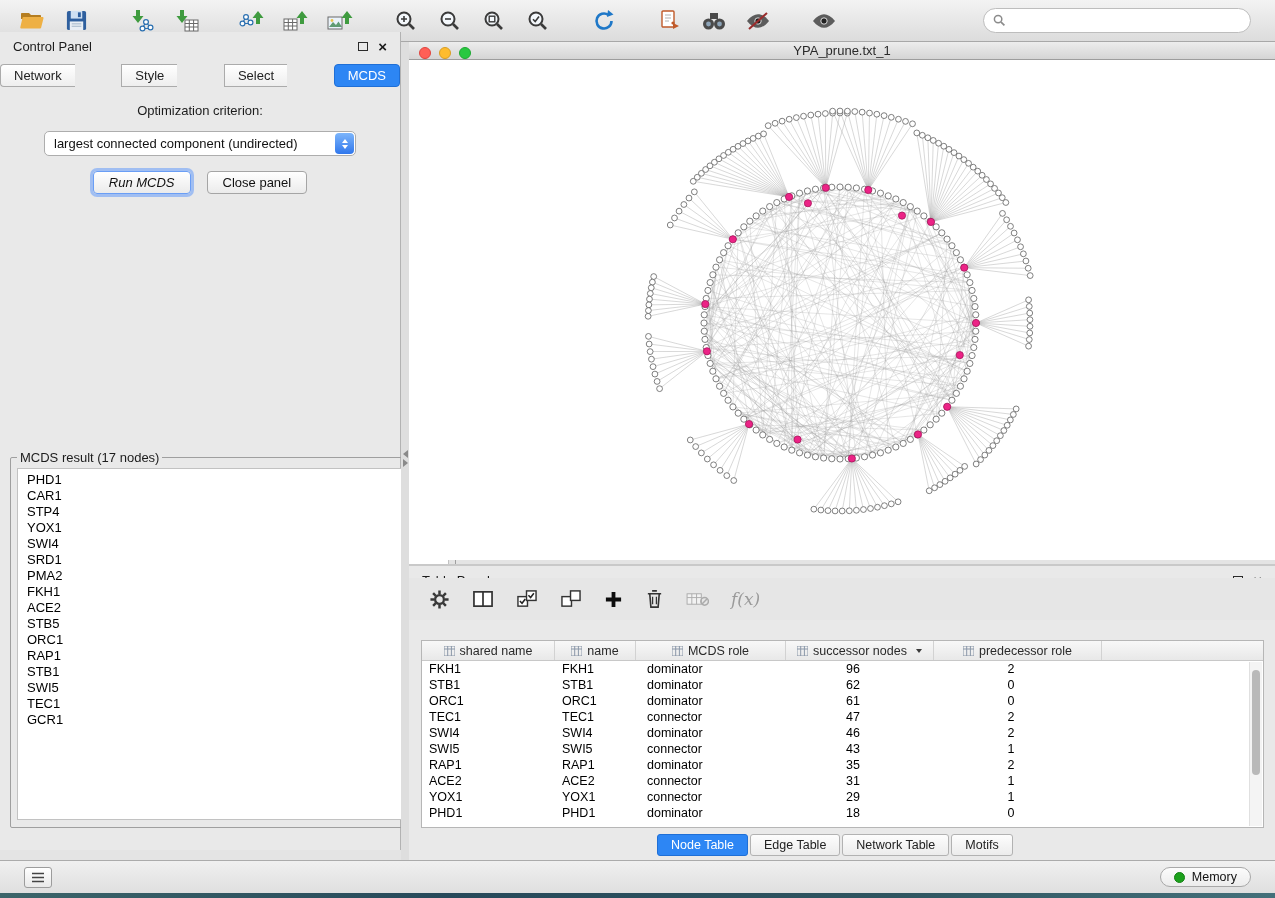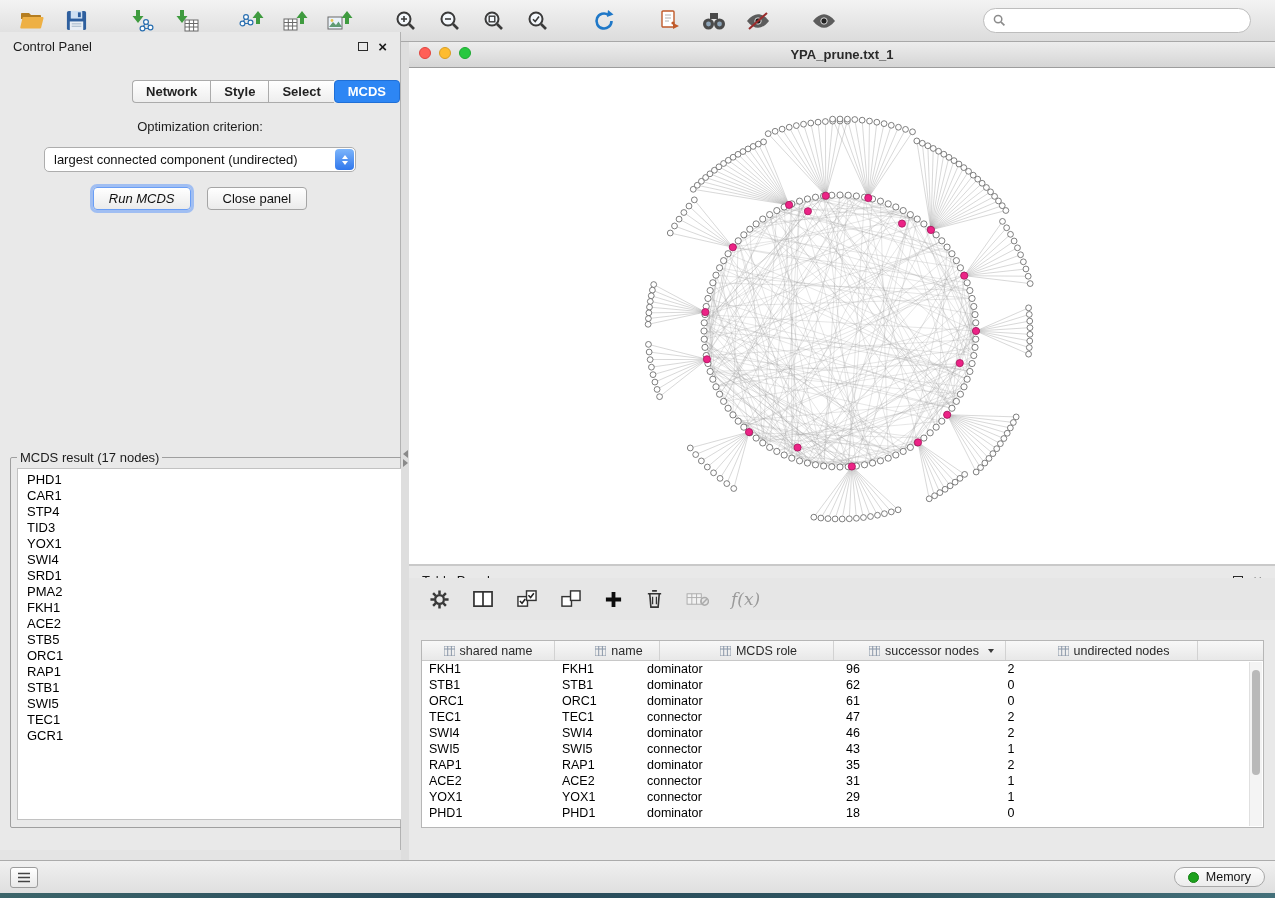--- a/index.html
+++ b/index.html
@@ -21,21 +21,21 @@
 
   
   .control-panel { position:absolute; left:0; top:32px; width:401px; height:818px;
     background:#e9e9e9; border-right:1px solid #b2b2b2; }
   .panel-header { height:28px; display:flex; align-items:center; padding:0 13px; gap:10px;
     font-size:13px; color:#1c1c1c; }
   .panel-header .spacer { flex:1; }
   .float-box { width:10px; height:9px; border:1.5px solid #2a2a2a; display:inline-block; cursor:pointer; }
   .close-x { font-size:15px; font-weight:bold; color:#1a1a1a; cursor:pointer; line-height:1; }
 
-  .tabbar { display:flex; justify-content:flex-end; margin-top:20px;font-weight:bold; }
+  .tabbar { display:flex; justify-content:space-between; margin-top:4px; }
   .tab { font-size:13px; padding:3px 13px; border:1px solid #ababab; border-right:none;
     background:linear-gradient(#ffffff,#eeeeee); color:#222; cursor:pointer; }
   .tab:first-child { border-radius:4px 0 0 4px; }
   .tab:last-child { border-right:1px solid #ababab; border-radius:0 4px 4px 0; }
   .tab.active { background:#2d86f4; color:#fff; border-color:#1f6fd6; border-radius:4px; }
 
   .opt-label { text-align:center; margin-top:16px; font-size:13px; color:#1c1c1c; }
   .combo { margin:13px auto 0; width:312px; height:25px; background:#fff; border:1px solid #adadad;
     border-radius:5px; display:flex; align-items:center; padding-left:9px; font-size:13px; color:#111;
     cursor:pointer; }
@@ -67,44 +67,44 @@
     flex-direction:column; align-items:center; gap:1px; }
   .tri-l { width:0; height:0; border-top:4px solid transparent; border-bottom:4px solid transparent;
     border-right:5px solid #8a8a8a; }
   .tri-r { width:0; height:0; border-top:4px solid transparent; border-bottom:4px solid transparent;
     border-left:5px solid #8a8a8a; }
   .hsplit { position:absolute; left:409px; top:564px; width:866px; height:2px; background:#c9c9c9;
     cursor:row-resize; }
 
   
   .netview { position:absolute; left:409px; top:42px; width:866px; height:522px; }
-  .net-title { height:26px; background:linear-gradient(#ededed,#d5d5d5);
+  .net-title { height:18px; background:linear-gradient(#ededed,#d5d5d5);
     border-bottom:1px solid #9d9d9d; position:relative; display:flex; align-items:center;
-    justify-content:center; font-size:13px; font-weight:bold; color:#2a2a2a; }
+    justify-content:center; font-size:13px; font-weight:normal; color:#2a2a2a; }
   .lights { position:absolute; left:10px; top:5px; display:flex; gap:8px; }
   .light { width:12px; height:12px; border-radius:50%; cursor:pointer; }
   .light.red { background:#ff5f57; border:0.5px solid #e0443e; }
   .light.yellow { background:#febc2e; border:0.5px solid #d89e24; }
   .light.green { background:#28c840; border:0.5px solid #1ea832; }
   .net-canvas { width:866px; height:500px; background:#ffffff; position:relative; }
   .net-canvas svg { position:absolute; left:0; top:0; }
 
   
   .table-panel { position:absolute; left:409px; top:566px; width:866px; height:294px;
     background:#e9e9e9; }
   .tp-toolbar { position:absolute; left:0; top:12px; width:866px; height:42px;
     background:#e6e6e6; display:flex; align-items:center; padding:0 20px; gap:22px; }
   .tico { display:flex; align-items:center; justify-content:center; cursor:pointer; border:none;
     background:transparent; }
   .fx { font-family:"DejaVu Serif", serif; font-style:italic; font-size:17px; color:#9a9a9a; }
 
   .tablewrap { position:absolute; left:12px; top:74px; width:843px; height:188px;
     background:#fff; border:1px solid #b6b6b6; overflow:hidden; }
   .thead { display:flex; height:20px; background:linear-gradient(#f8f8f8,#e8e8e8);
-    border-bottom:1px solid #c8c8c8;gap:24px; }
+    border-bottom:1px solid #c8c8c8; }
   .hcell { display:flex; align-items:center; justify-content:center; gap:5px;
     border-right:1px solid #d2d2d2; font-size:12.5px; color:#2a2a2a; cursor:pointer; }
   .c0{width:133px}.c1{width:81px}.c2{width:150px}.c3{width:148px}.c4{width:168px}
   .fillc{flex:1; border-right:none;}
   .sort-arrow { width:0; height:0; border-left:3.5px solid transparent;
     border-right:3.5px solid transparent; border-top:4.5px solid #3a3a3a; margin-left:4px; }
   .tbody { }
   .trow { display:flex; height:16px; align-items:center; cursor:default; }
   .tcell { font-size:12.5px; color:#000; padding-left:7px; overflow:hidden; white-space:nowrap; }
   .tcell.c2 { padding-left:11px; }
@@ -115,21 +115,21 @@
     border-radius:4px; cursor:grab; }
 
   .bottom-tabs { position:absolute; left:248px; top:268px; display:flex; gap:2px; }
   .btab { font-size:12.5px; padding:3px 13px; border:1px solid #b2b2b2; border-radius:3px;
     background:linear-gradient(#fdfdfd,#ececec); color:#222; cursor:pointer; }
   .btab.active { background:#2d86f4; color:#fff; border-color:#1f6fd6; }
 
   
   .statusbar { position:absolute; left:0; top:860px; width:1275px; height:33px;
     background:linear-gradient(#f0f0f0,#dfdfdf); border-top:1px solid #ababab;
-    display:flex; align-items:center; padding:0 10px; }
+    display:flex; align-items:center; padding:0 24px; }
   .menu-btn { width:28px; height:21px; border:1px solid #9c9c9c; border-radius:3px;
     background:linear-gradient(#ffffff,#e9e9e9); display:flex; align-items:center;
     justify-content:center; cursor:pointer; }
   .memory-pill { margin-left:auto; display:flex; align-items:center; gap:7px;
     border:1px solid #a8a8a8; border-radius:11px; background:linear-gradient(#fcfcfc,#ececec);
     padding:2px 13px; font-size:12.5px; color:#111; cursor:pointer; }
   .green-dot { width:11px; height:11px; border-radius:50%; background:#1ca11c;
     border:1px solid #128012; }
 
   .desktop-strip { position:absolute; left:0; top:893px; width:1275px; height:5px;
@@ -299,21 +299,20 @@
     <div class="btnrow">
       <button class="btn focused">Run MCDS</button>
       <button class="btn">Close panel</button>
     </div>
     <fieldset class="mcds-box">
       <legend>MCDS result (17 nodes)</legend>
       <div class="mcds-list">
           <div class="mcds-item">PHD1</div>
           <div class="mcds-item">CAR1</div>
           <div class="mcds-item">STP4</div>
-          <div class="mcds-item">TID3</div>
           <div class="mcds-item">YOX1</div>
           <div class="mcds-item">SWI4</div>
           <div class="mcds-item">SRD1</div>
           <div class="mcds-item">PMA2</div>
           <div class="mcds-item">FKH1</div>
           <div class="mcds-item">ACE2</div>
           <div class="mcds-item">STB5</div>
           <div class="mcds-item">ORC1</div>
           <div class="mcds-item">RAP1</div>
           <div class="mcds-item">STB1</div>
@@ -1089,21 +1088,21 @@
             <path d="M0 3h11M3.7 0v10M7.4 0v10" stroke="#8a97a8"></path>
           </svg>
           <span>successor nodes</span>
           <span class="sort-arrow"></span>
         </div>
         <div class="hcell c4">
           <svg width="11" height="10" viewBox="0 0 11 10">
             <rect x="0" y="0" width="11" height="10" fill="none" stroke="#8a97a8"></rect>
             <path d="M0 3h11M3.7 0v10M7.4 0v10" stroke="#8a97a8"></path>
           </svg>
-          <span>undirected nodes</span>
+          <span>predecessor role</span>
         </div>
         <div class="hcell fillc"></div>
       </div>
       <div class="tbody">
           <div class="trow">
             <div class="tcell c0">FKH1</div>
             <div class="tcell c1">FKH1</div>
             <div class="tcell c2">dominator</div>
             <div class="tcell c3 num">96</div>
             <div class="tcell c4 num">2</div>
@@ -1170,20 +1169,26 @@
             <div class="tcell c2">dominator</div>
             <div class="tcell c3 num">18</div>
             <div class="tcell c4 num">0</div>
           </div>
         </div>
       <div class="vscroll">
         <div class="vthumb"></div>
       </div>
     </div>
 
+    <div class="bottom-tabs">
+      <span class="btab active">Node Table</span>
+      <span class="btab">Edge Table</span>
+      <span class="btab">Network Table</span>
+      <span class="btab">Motifs</span>
+    </div>
   </div>
 
   <div class="statusbar">
     <span class="menu-btn">
       <svg width="14" height="11" viewBox="0 0 14 11">
         <path d="M1 1.5h12M1 5.5h12M1 9.5h12" stroke="#444" stroke-width="1.6"></path>
       </svg>
     </span>
     <span class="memory-pill">
       <span class="green-dot"></span>

